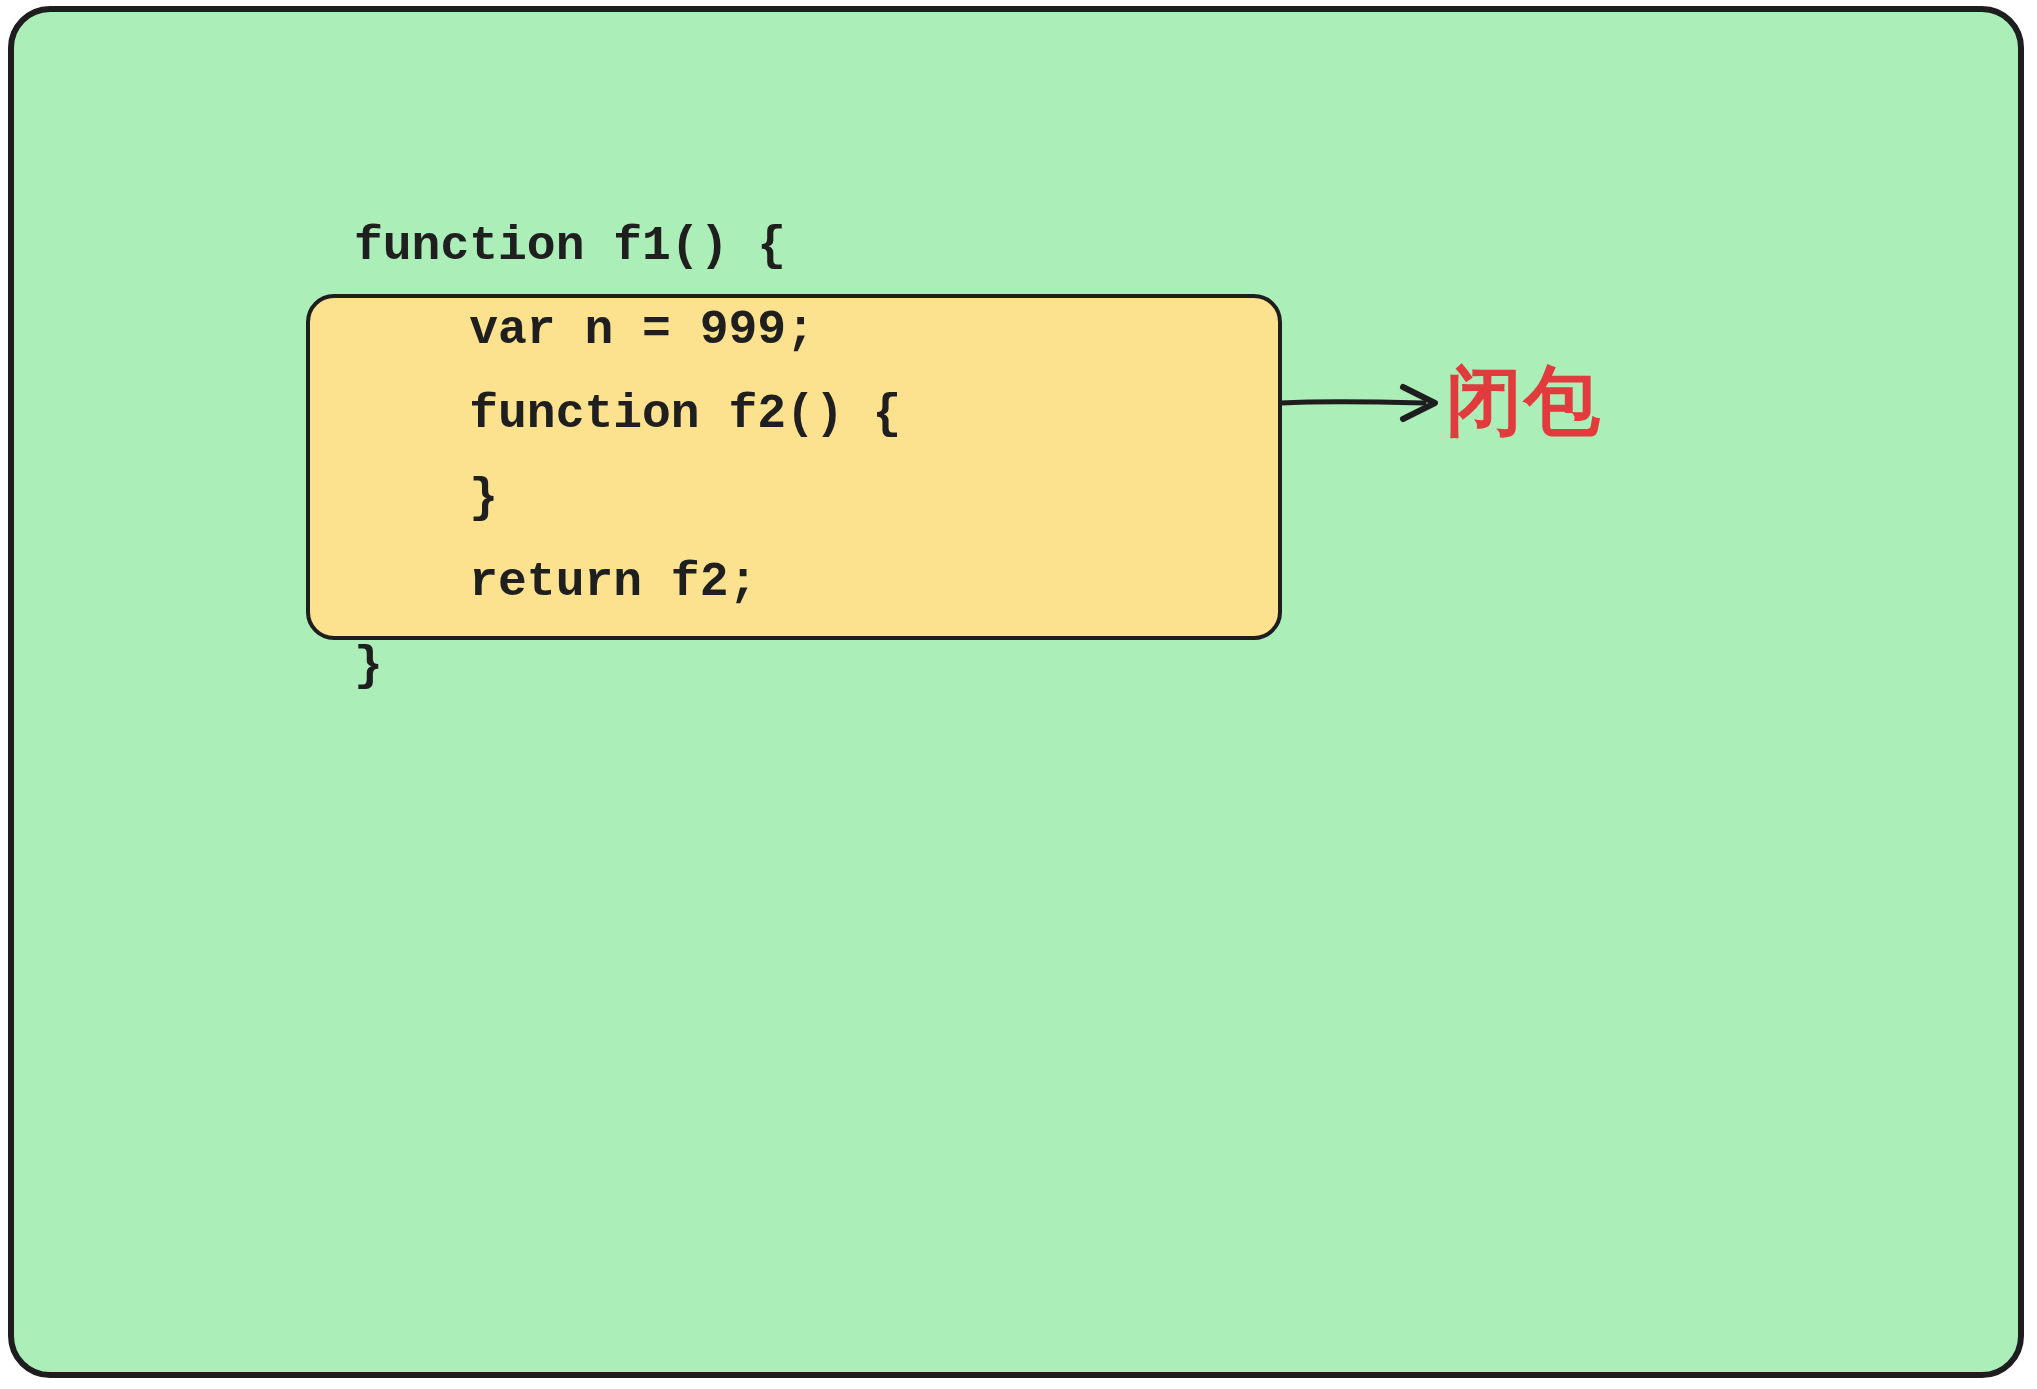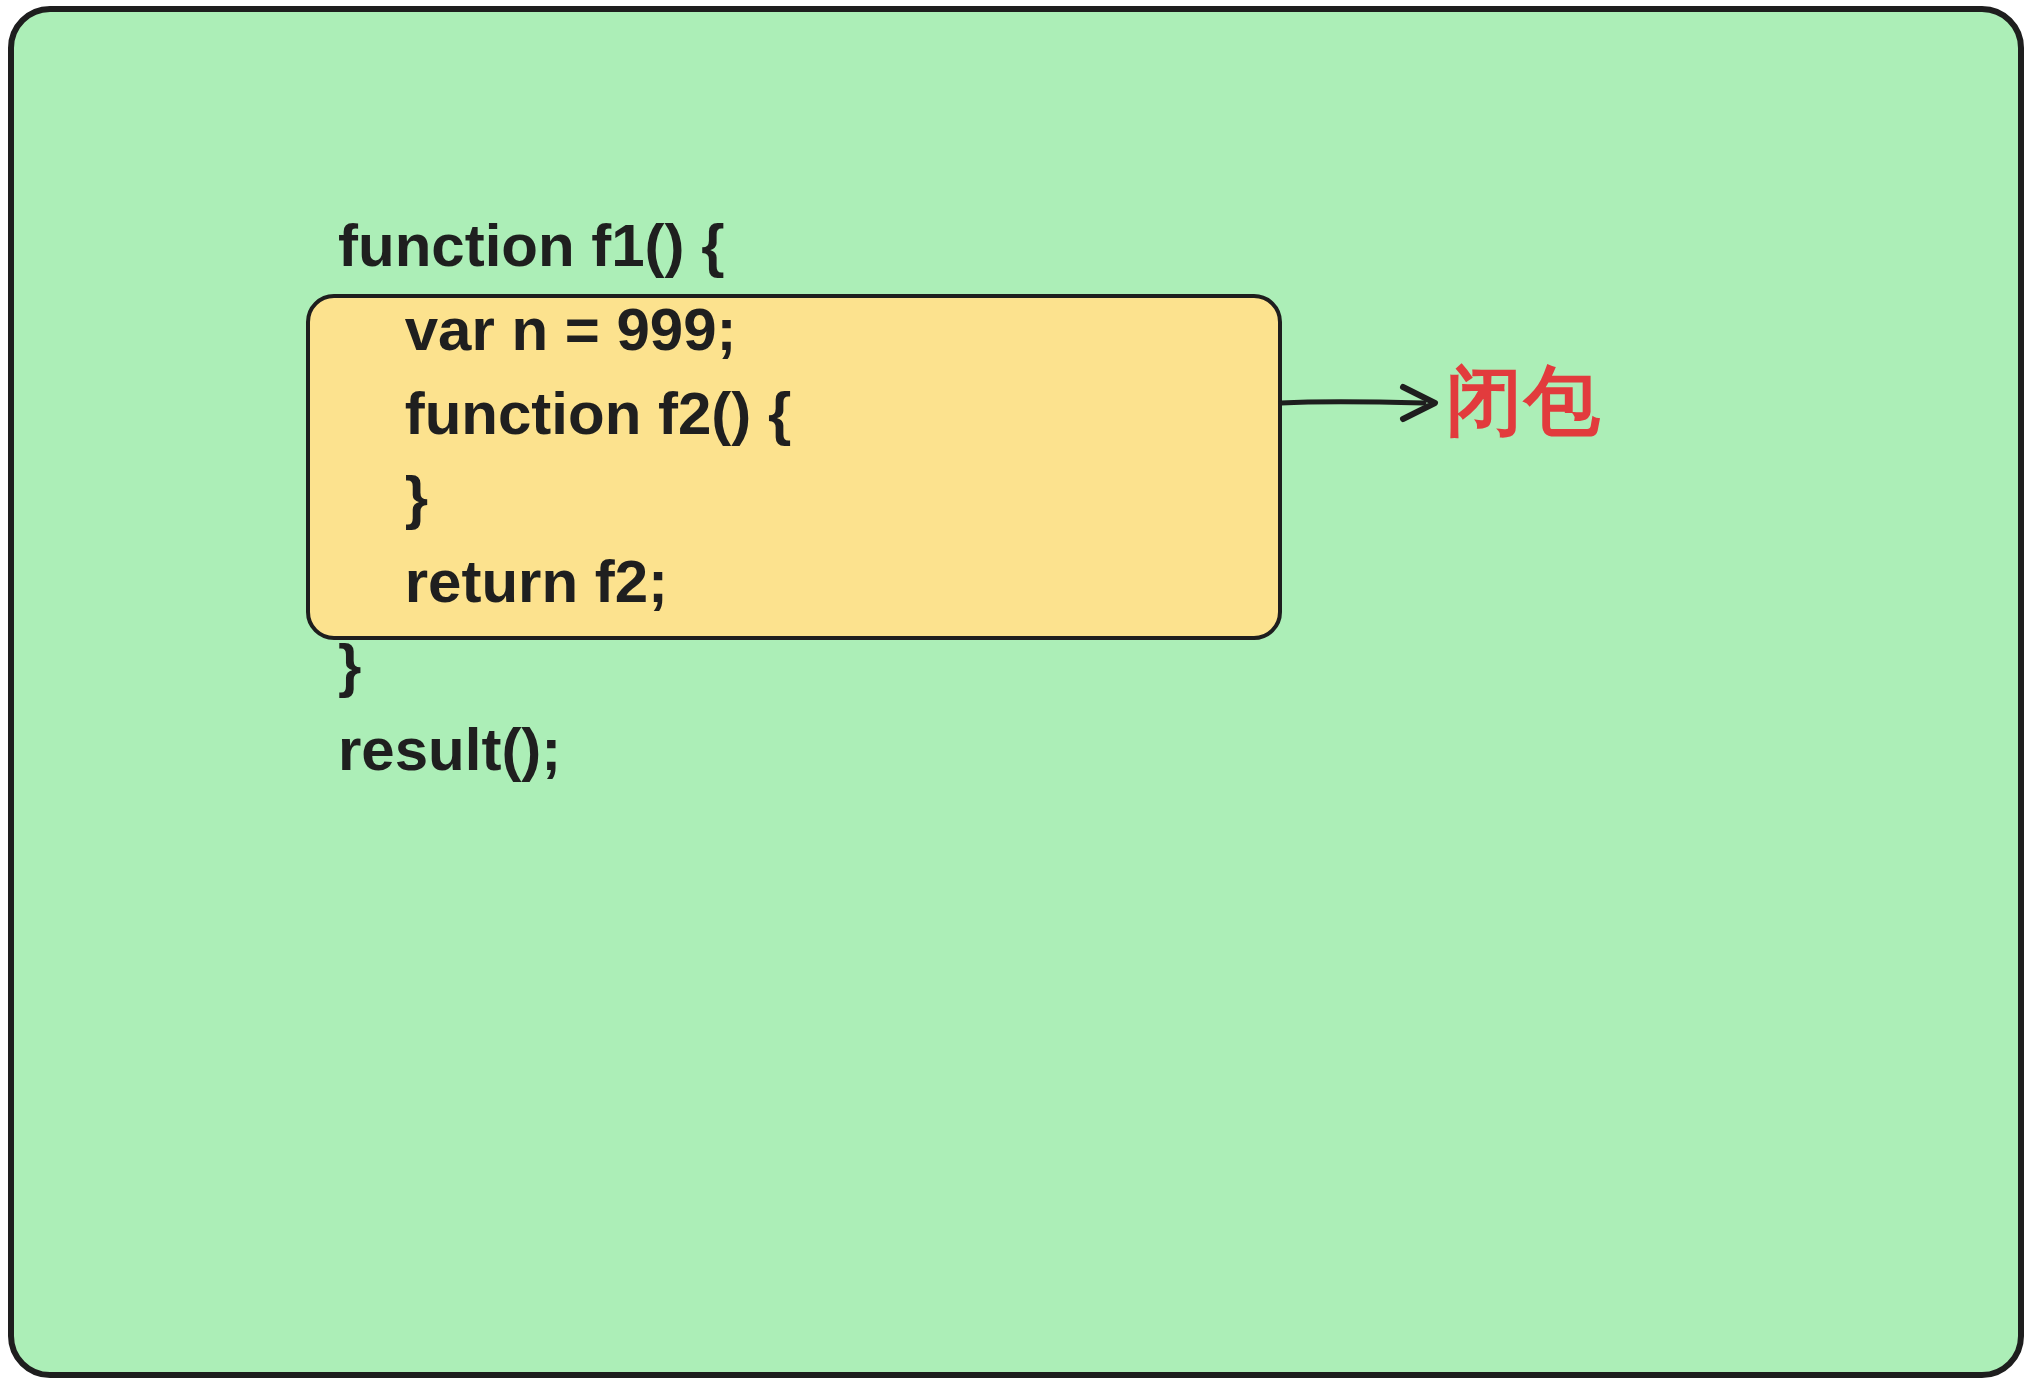--- a/index.html
+++ b/index.html
@@ -31,24 +31,24 @@
     position:absolute;
     left:306px;top:294px;
     width:976px;height:346px;
     background:var(--highlight-fill);
     border:4px solid var(--highlight-stroke);
     border-radius:28px;
     z-index:1;
   }
   .code-block{
     position:absolute;
-    left:338px;top:204px;
+    left:354px;top:204px;
     z-index:2;
-    font-family:Liberation Sans, sans-serif;
-    font-size:60px;
+    font-family:Liberation Mono, monospace;
+    font-size:48px;
     line-height:84px;
     font-weight:bold;
     color:var(--code-color);
   }
   .code-line{
     white-space:pre;
     height:84px;
   }
   .closure-arrow{
     position:absolute;
@@ -86,21 +86,20 @@
 
   <div class="highlight-box"></div>
 
   <div class="code-block">
       <div class="code-line">function f1() {</div>
       <div class="code-line">    var n = 999;</div>
       <div class="code-line">    function f2() {</div>
       <div class="code-line">    }</div>
       <div class="code-line">    return f2;</div>
       <div class="code-line">}</div>
-      <div class="code-line">result();</div>
     </div>
 
   <svg class="closure-arrow" width="172" height="50" viewBox="0 0 172 50">
     <path d="M3 25 C 45 23, 105 24, 146 25" stroke="#1e1e1e" stroke-width="5" fill="none" stroke-linecap="round"></path>
     <path d="M125 9 L157 25 L125 41" stroke="#1e1e1e" stroke-width="6" fill="none" stroke-linecap="round" stroke-linejoin="round"></path>
   </svg>
 
   <div class="closure-label">闭包</div>
 
 

